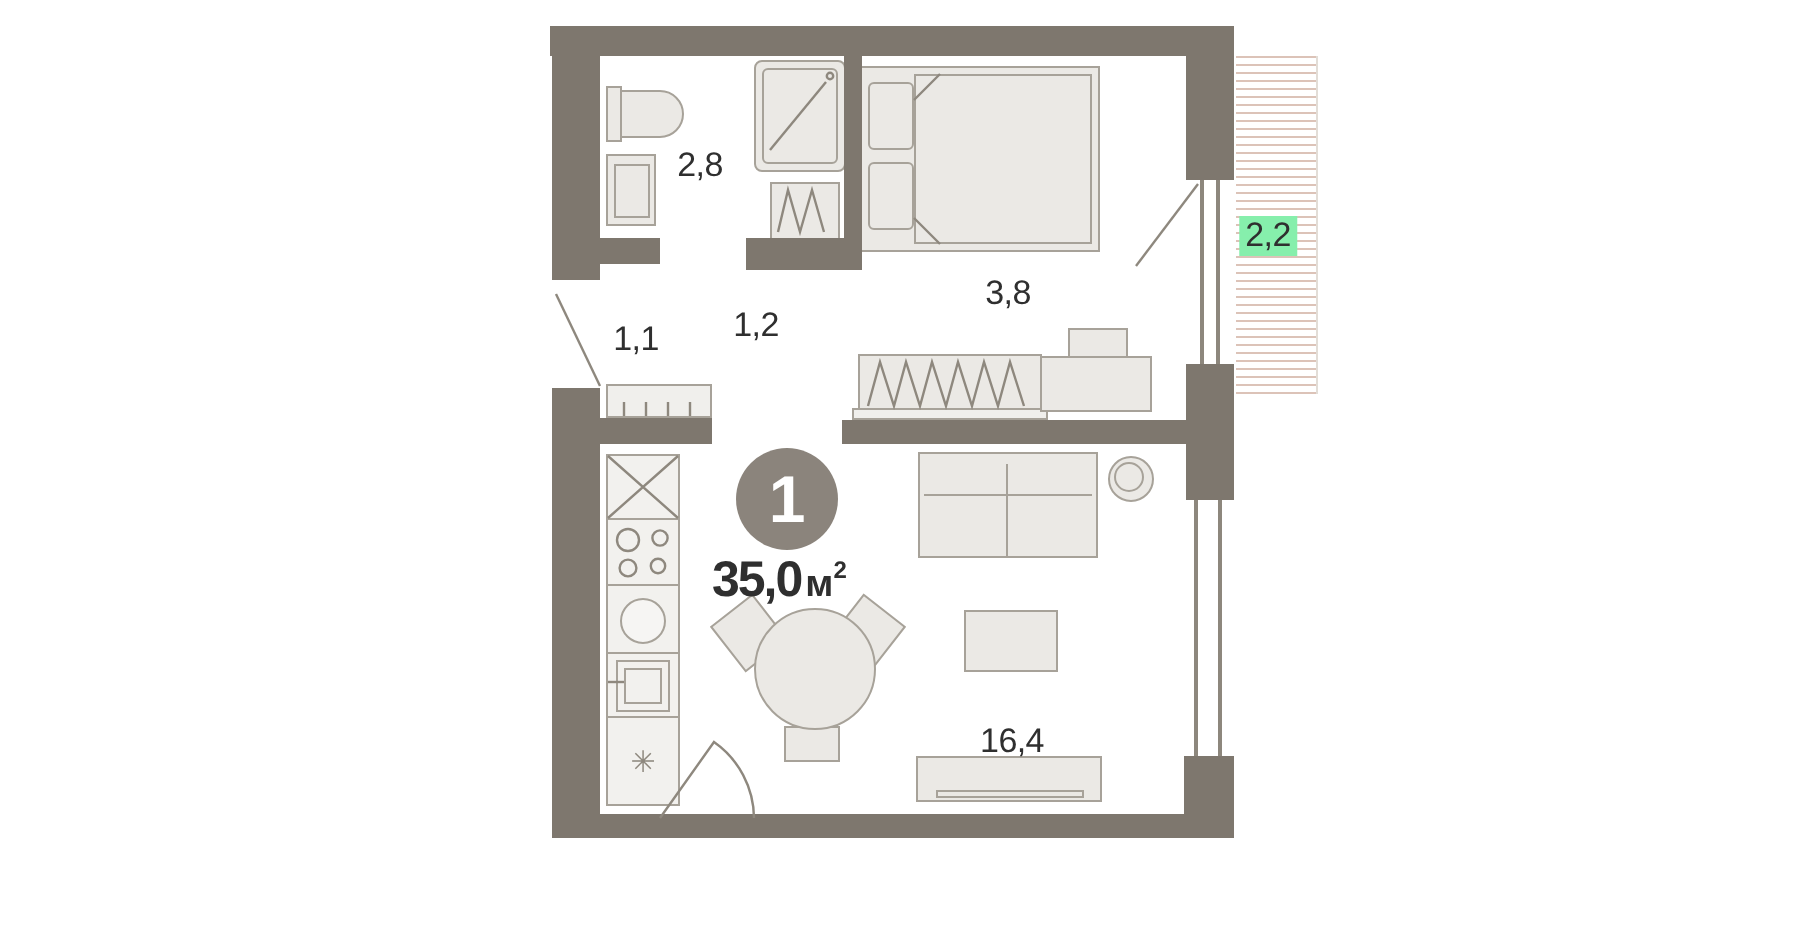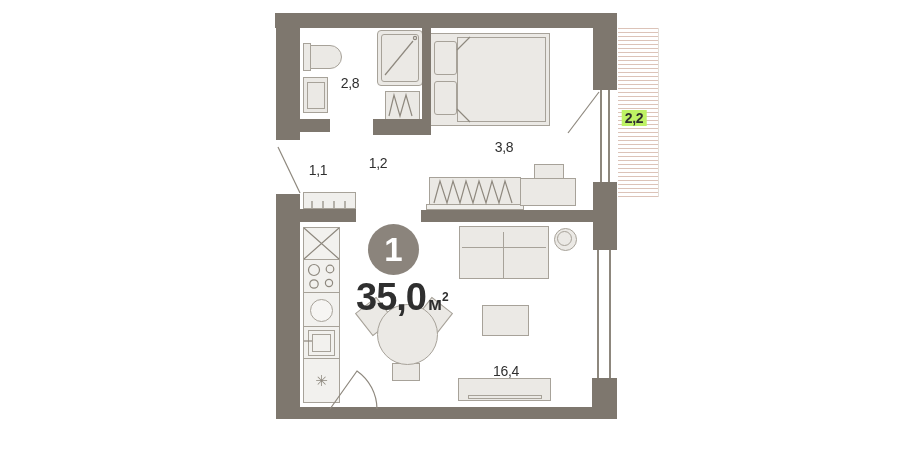--- a/index.html
+++ b/index.html
@@ -16,30 +16,30 @@
   .inner{position:absolute;border:1px solid var(--furniture-stroke,#a7a299);box-sizing:border-box;}
   
   .win{position:absolute;background:#8d877d;}
   
   .hatch{position:absolute;left:618px;top:28px;width:40px;height:169px;
      border-right:1px solid #e2ddd7;
      background:repeating-linear-gradient(to bottom,
         var(--balcony-hatch,#dcc3b8) 0px,var(--balcony-hatch,#dcc3b8) 1px,
         transparent 1px,transparent 4px);}
   
-  .lbl{position:absolute;transform:translate(-50%,-50%);font-size:14px;
+  .lbl{position:absolute;transform:translate(-50%,-50%);font-size:17px;
        color:var(--label-text,#2f2f2f);letter-spacing:-0.3px;white-space:nowrap;}
-  .lbl-balcony{background:#bef264;padding:0 3px;font-weight:bold;}
+  .lbl-balcony{background:#86efac;padding:0 3px;}
   .badge{position:absolute;left:368px;top:224px;width:51px;height:51px;border-radius:50%;
        background:var(--badge-bg,#8b847c);color:var(--badge-text,#fff);
        display:flex;align-items:center;justify-content:center;
        font-size:33px;font-weight:700;}
   .area{position:absolute;left:356px;top:276px;color:var(--label-text,#2f2f2f);
        font-weight:600;white-space:nowrap;}
-  .area .num{font-size:38px;letter-spacing:-1px;}
+  .area .num{font-size:25px;letter-spacing:-1px;}
   .area .unit{font-size:19px;margin-left:2px;}
   .area .sup{font-size:12px;vertical-align:9px;}
   .snow{position:absolute;left:303px;top:372px;width:37px;text-align:center;
        font-size:15px;color:#8e887e;}
   svg.overlay{position:absolute;left:0;top:0;pointer-events:none;}
   svg.overlay path,svg.overlay circle{stroke:var(--line,#8e887e);fill:none;stroke-width:1.2;}
   .pouf-in{position:absolute;left:557px;top:231px;width:15px;height:15px;border-radius:50%;
        border:1px solid var(--furniture-stroke,#a7a299);box-sizing:border-box;}
   .sofa-split{position:absolute;left:503px;top:232px;width:1px;height:46px;
        background:var(--furniture-stroke,#a7a299);}

